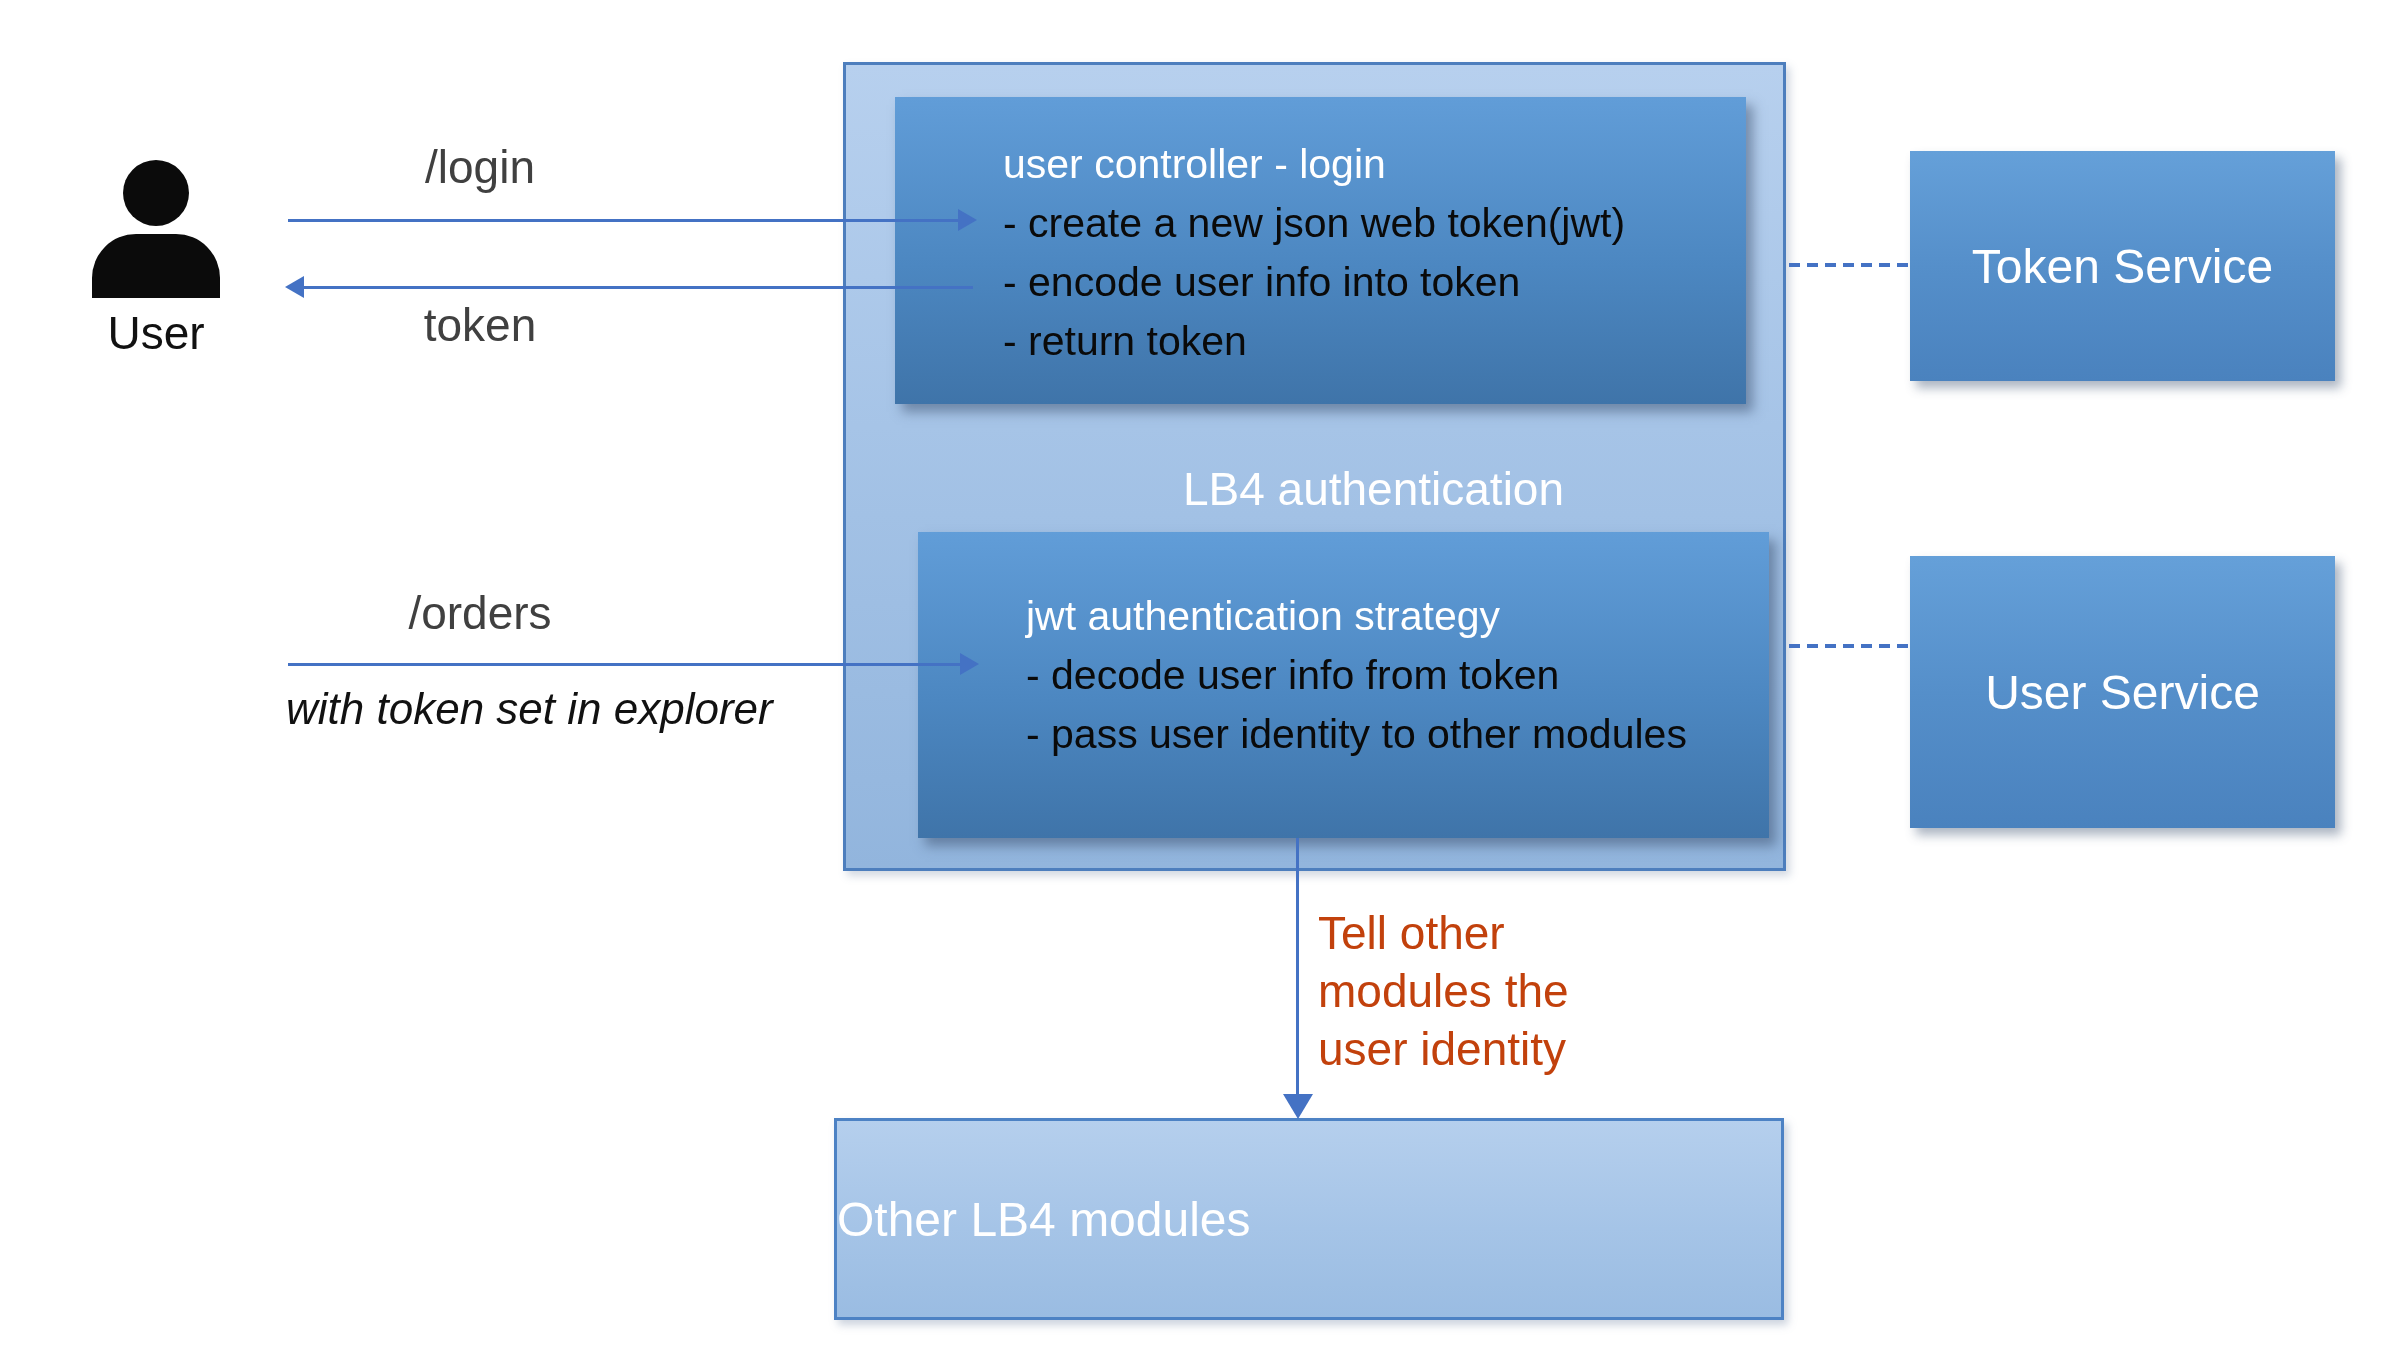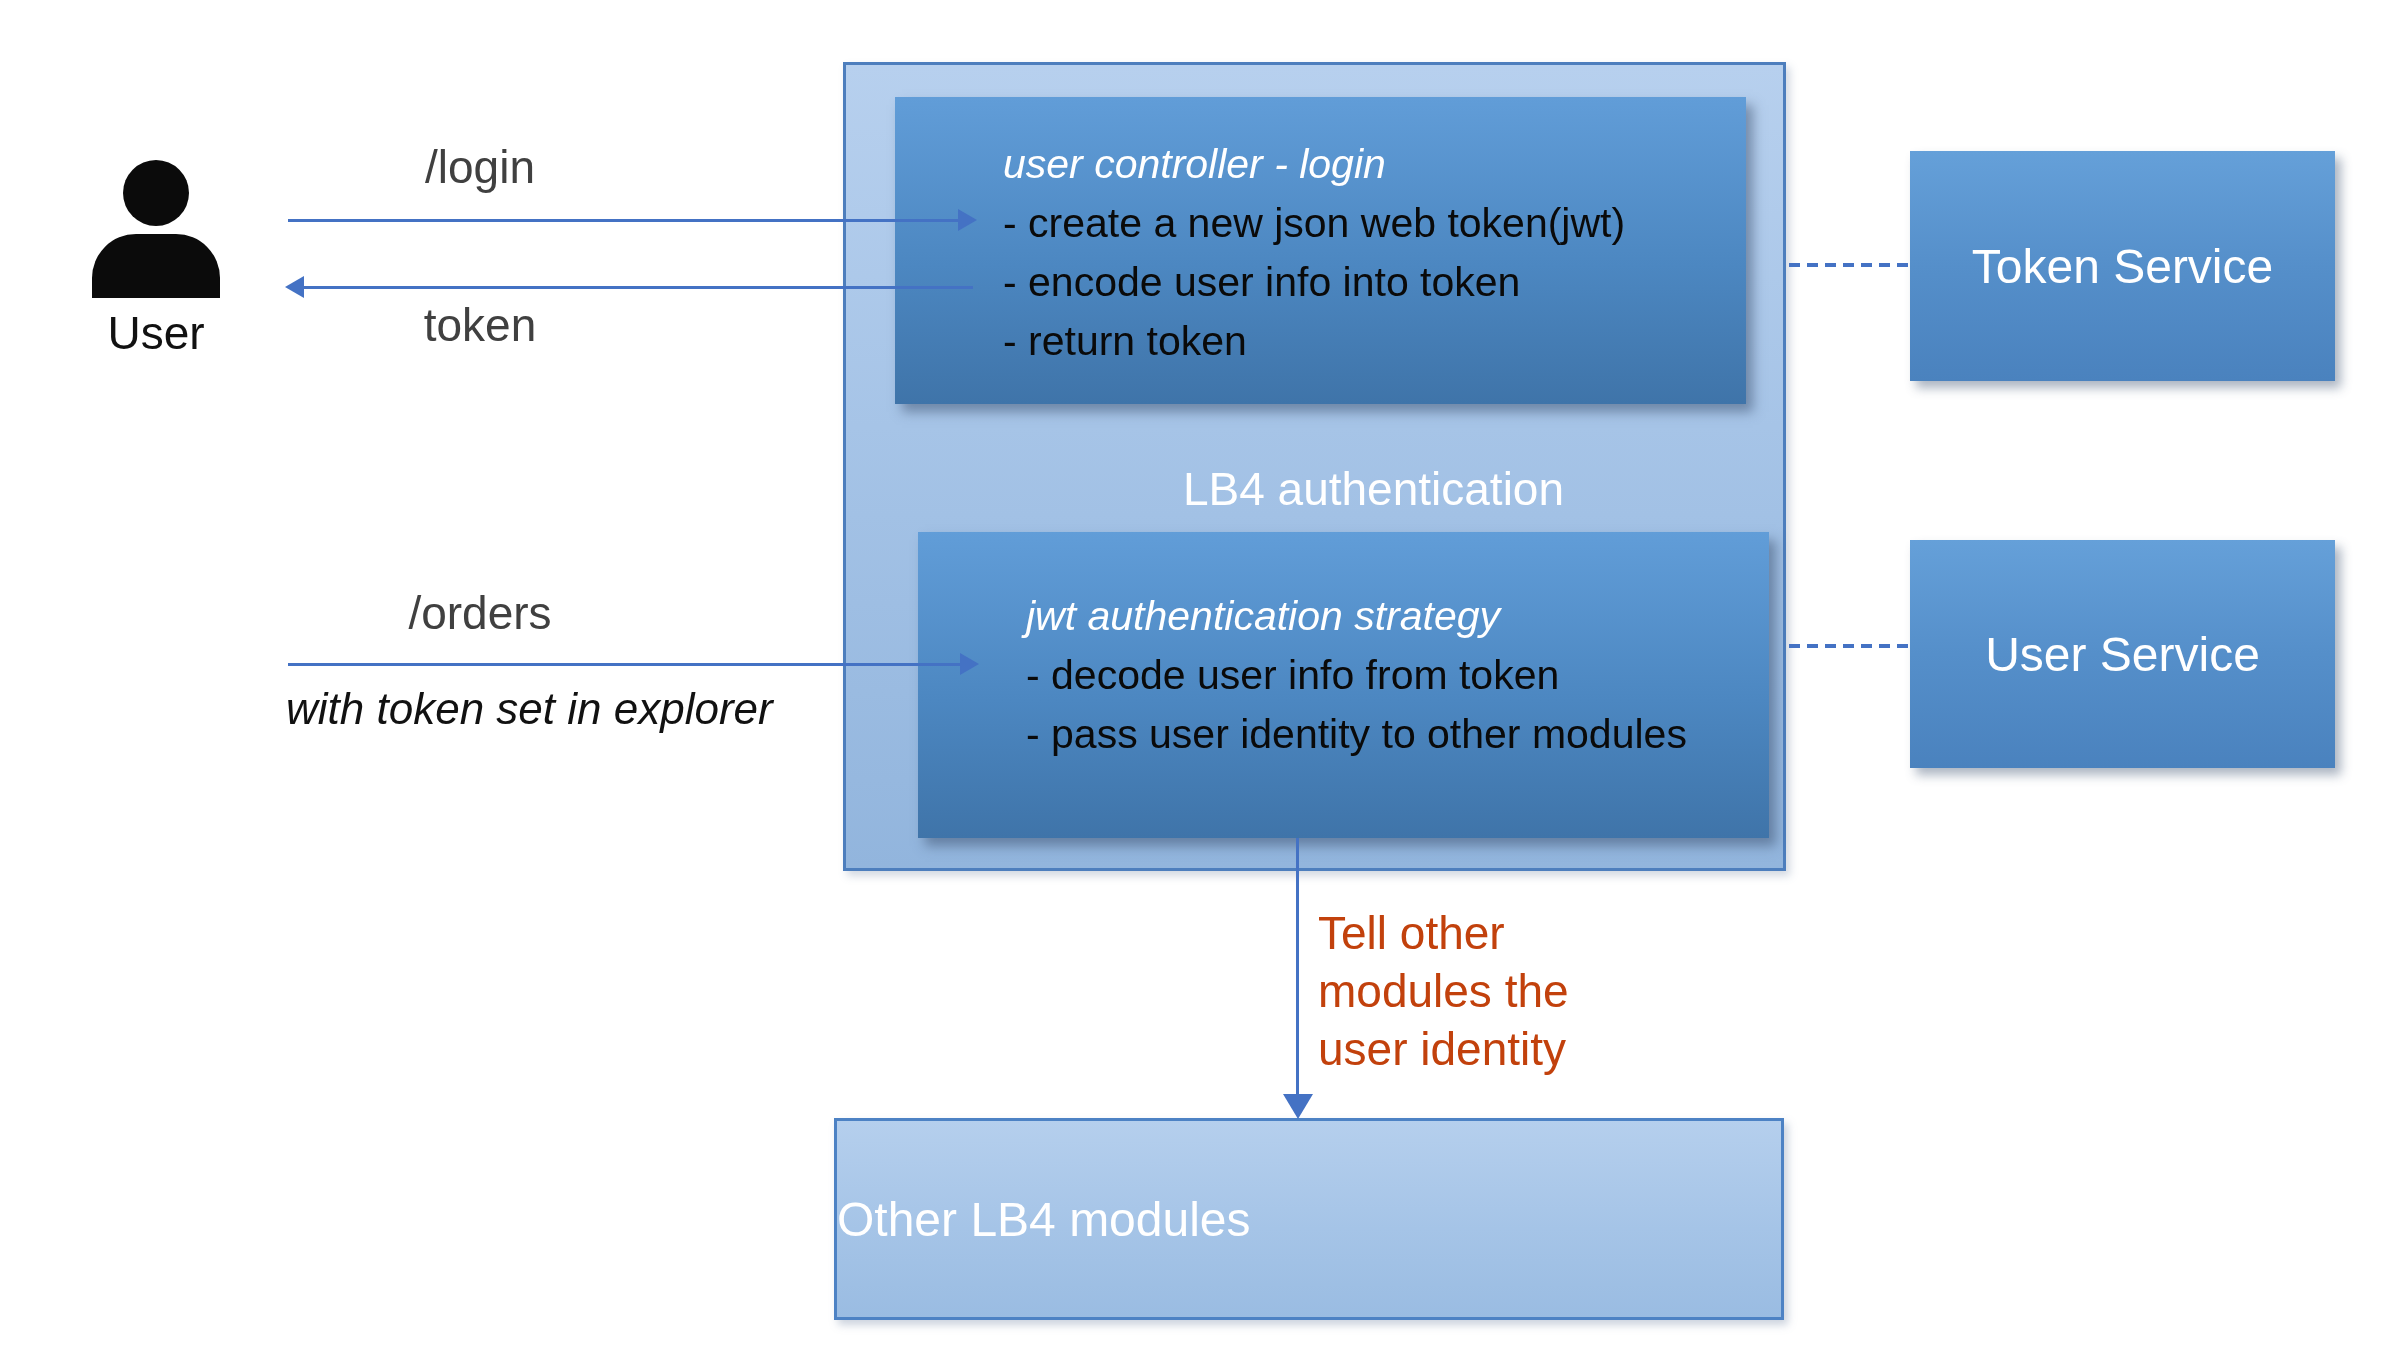--- a/index.html
+++ b/index.html
@@ -89,33 +89,33 @@
   
   .dark-box {
     width:851px; box-sizing:border-box; left:895px;
     background:linear-gradient(180deg,#619dd8 0%,#4c87c1 55%,#3f74a9 100%);
     box-shadow:7px 8px 11px rgba(55,75,105,0.50);
     z-index:2; white-space:nowrap;
     font-size:41px; line-height:59px;
   }
   .uc-box  { top:97px;  height:307px; padding:38px 16px 0 108px; }
   .jwt-box { top:532px; height:306px; padding:55px 16px 0 108px;margin-left:23px; }
-  .dark-box .box-title { color:#ffffff;font-style:italic; }
+  .dark-box .box-title { color:#ffffff; }
   .dark-box .bullet    { color:#0a0a0a; }
 
   
   .service-box {
     left:1910px; width:425px;
     background:linear-gradient(180deg,#65a0d9 0%,#558fca 50%,#4a82be 100%);
     box-shadow:6px 7px 10px rgba(70,90,120,0.45);
     display:flex; align-items:center; justify-content:center;
     color:#ffffff; font-size:48px; z-index:2;
   }
   .token-service { top:151px; height:230px; }
-  .user-service  { top:540px; height:228px; }
+  .user-service  { top:556px; height:272px; }
 
   
   .identity-note {
     left:1318px; top:904px; font-size:46px; line-height:58px;
     color:#c2410c; z-index:4; white-space:nowrap;
   }
 
   
   .modules-box {
     left:834px; top:1118px; width:950px; height:202px; box-sizing:border-box;

